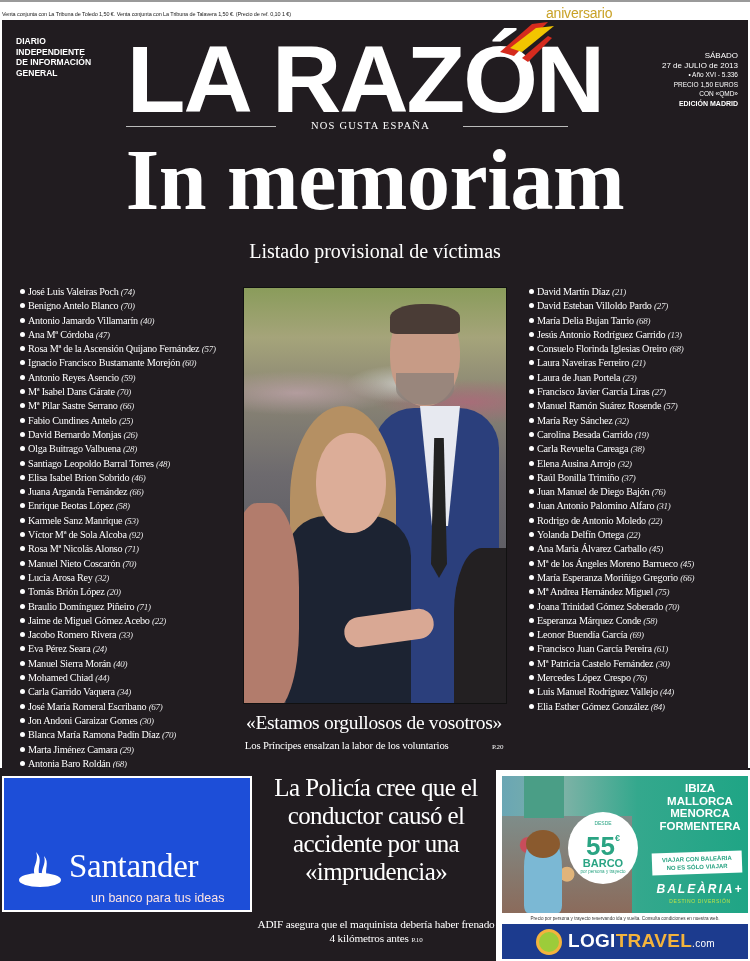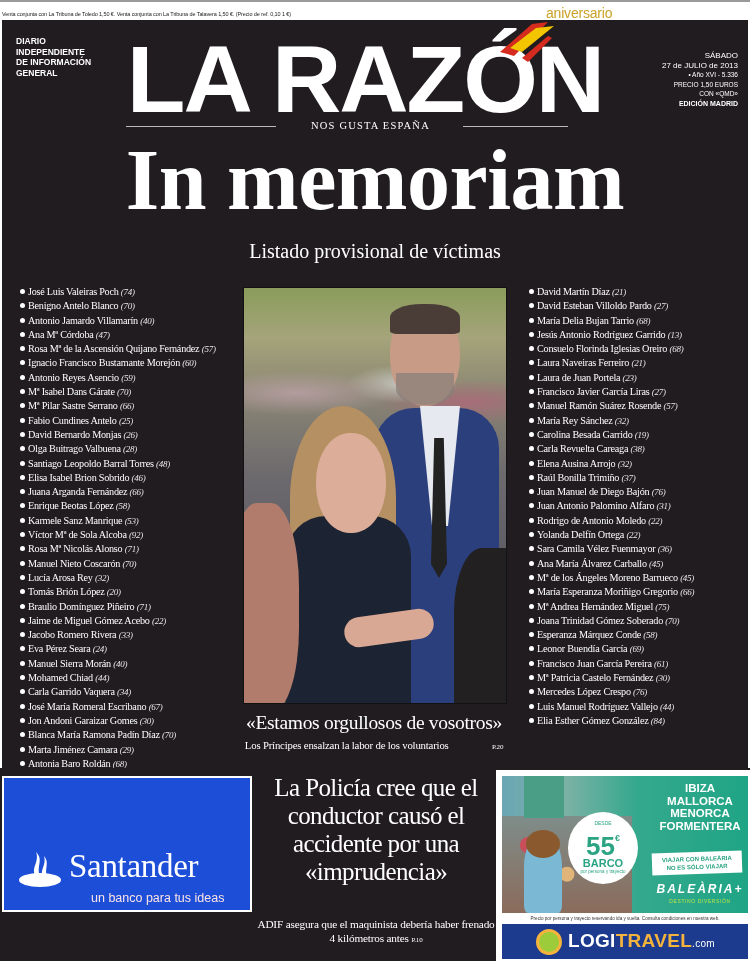--- a/index.html
+++ b/index.html
@@ -198,21 +198,20 @@
       <li><span class="bullet"></span><span>Manuel Ramón Suárez Rosende</span> <span class="age">(57)</span></li>
       <li><span class="bullet"></span><span>María Rey Sánchez</span> <span class="age">(32)</span></li>
       <li><span class="bullet"></span><span>Carolina Besada Garrido</span> <span class="age">(19)</span></li>
       <li><span class="bullet"></span><span>Carla Revuelta Careaga</span> <span class="age">(38)</span></li>
       <li><span class="bullet"></span><span>Elena Ausina Arrojo</span> <span class="age">(32)</span></li>
       <li><span class="bullet"></span><span>Raúl  Bonilla Trimiño</span> <span class="age">(37)</span></li>
       <li><span class="bullet"></span><span>Juan Manuel de Diego Bajón</span> <span class="age">(76)</span></li>
       <li><span class="bullet"></span><span>Juan Antonio Palomino Alfaro</span> <span class="age">(31)</span></li>
       <li><span class="bullet"></span><span>Rodrigo de Antonio Moledo</span> <span class="age">(22)</span></li>
       <li><span class="bullet"></span><span>Yolanda Delfín Ortega</span> <span class="age">(22)</span></li>
-      <li><span class="bullet"></span><span>Sara Camila Vélez Fuenmayor</span> <span class="age">(36)</span></li>
       <li><span class="bullet"></span><span>Ana María Álvarez Carballo</span> <span class="age">(45)</span></li>
       <li><span class="bullet"></span><span>Mª de los Ángeles Moreno Barrueco</span> <span class="age">(45)</span></li>
       <li><span class="bullet"></span><span>María Esperanza  Moriñigo Gregorio</span> <span class="age">(66)</span></li>
       <li><span class="bullet"></span><span>Mª Andrea Hernández Miguel</span> <span class="age">(75)</span></li>
       <li><span class="bullet"></span><span>Joana Trinidad  Gómez Soberado</span> <span class="age">(70)</span></li>
       <li><span class="bullet"></span><span>Esperanza Márquez Conde</span> <span class="age">(58)</span></li>
       <li><span class="bullet"></span><span>Leonor Buendía García</span> <span class="age">(69)</span></li>
       <li><span class="bullet"></span><span>Francisco Juan García Pereira</span> <span class="age">(61)</span></li>
       <li><span class="bullet"></span><span>Mª Patricia Castelo Fernández</span> <span class="age">(30)</span></li>
       <li><span class="bullet"></span><span>Mercedes López Crespo</span> <span class="age">(76)</span></li>

